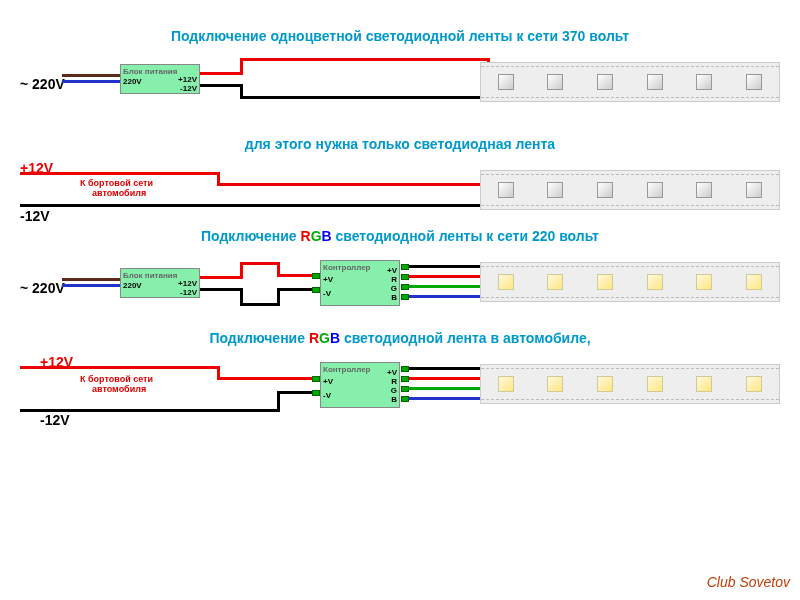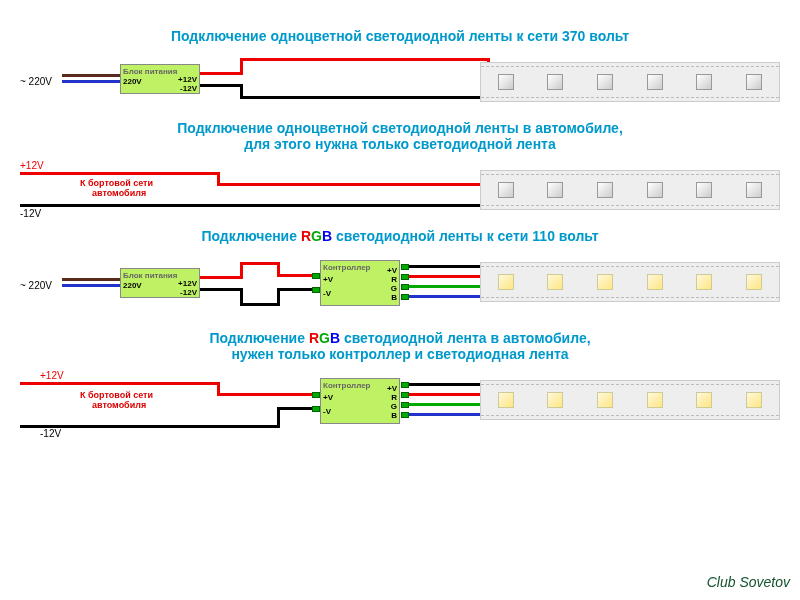--- a/index.html
+++ b/index.html
@@ -2,40 +2,40 @@
 <html><head>
 <meta charset="utf-8">
 <style>
 body{margin:0;padding:20px;font-family:Arial,sans-serif;background:#fff;width:800px;box-sizing:border-box}
 .title{font-size:14px;font-weight:bold;text-align:center;margin:8px 0}
 .title .blue{color:#0099cc}
 .title .r{color:#e00}
 .title .g{color:#0a0}
 .title .b{color:#00e}
 .diagram{position:relative;height:60px;margin:5px 0}
-.label{position:absolute;font-size:10px;font-weight:normal}
-.box{position:absolute;border:1px solid #888;background:#bef264;font-size:8px;padding:2px;box-sizing:border-box}
+.label{position:absolute;font-size:14px;font-weight:bold}
+.box{position:absolute;border:1px solid #888;background:#86efac;font-size:8px;padding:2px;box-sizing:border-box}
 .box-title{font-size:8px;font-weight:bold;color:#666}
 .box-val{font-size:8px;font-weight:bold}
 .wire{position:absolute;height:3px}
 .wire-v{position:absolute;width:3px}
 .red{background:#e00;color:#e00}
 .black{background:#000;color:#000}
 .blue-w{background:#2233cc}
 .brown{background:#5a2a1a}
 .green{background:#0a0}
 .ledstrip{position:absolute;right:0;top:10px;height:40px;background:#eee;display:flex;align-items:center;justify-content:space-around;border:1px solid #ccc;box-sizing:border-box}
 .ledstrip::before,.ledstrip::after{content:"";position:absolute;left:0;right:0;border-top:1px dashed #bbb}
 .ledstrip::before{top:3px}
 .ledstrip::after{bottom:3px}
 .led{width:14px;height:14px;background:linear-gradient(135deg,#fff,#ccc);border:1px solid #999}
 .led-y{width:14px;height:14px;background:linear-gradient(135deg,#fff8dd,#ffe680);border:1px solid #cc9}
 .pin{position:absolute;width:6px;height:4px;background:#0a0;border:1px solid #060}
 .note{font-size:9px;font-weight:bold;color:#d00;position:absolute}
-.watermark{position:fixed;right:10px;bottom:10px;color:#14532d;font-size:14px;font-style:italic}
+.watermark{position:fixed;right:10px;bottom:10px;color:#c2410c;font-size:14px;font-style:italic}
 </style>
 </head>
 <body>
 
 <div class="title"><span class="blue">Подключение одноцветной светодиодной ленты к сети 370 вольт</span></div>
 <div class="diagram">
   <div class="label" style="left:0;top:24px;color:#000">~ 220V</div>
   <div class="wire brown" style="left:42px;top:22px;width:60px"></div>
   <div class="wire blue-w" style="left:42px;top:28px;width:60px"></div>
   <div class="box" style="left:100px;top:12px;width:80px;height:30px">
@@ -55,40 +55,40 @@
   <div class="ledstrip" style="width:300px">
     <div class="led"></div>
       <div class="led"></div>
       <div class="led"></div>
       <div class="led"></div>
       <div class="led"></div>
       <div class="led"></div>
   </div>
 </div>
 
-<div class="title"><span class="blue">Подключение одноцветной светодиодной ленты в автомобиле,</span><br><span class="blue">для этого нужна только светодиодной лента</span></div>
+<div class="title"><br><span class="blue">для этого нужна только светодиодная лента</span></div>
 <div class="diagram">
   <div class="label red" style="left:0;top:0;background:none">+12V</div>
   <div class="wire red" style="left:0;top:12px;width:200px"></div>
   <div class="wire-v red" style="left:197px;top:12px;height:14px"></div>
   <div class="wire red" style="left:197px;top:23px;width:273px"></div>
   <div class="note" style="left:60px;top:18px"><span>К бортовой сети</span><br><span style="margin-left:12px">автомобиля</span></div>
   <div class="wire black" style="left:0;top:44px;width:470px"></div>
   <div class="label black" style="left:0;top:48px;background:none">-12V</div>
   <div class="ledstrip" style="width:300px">
     <div class="led"></div>
       <div class="led"></div>
       <div class="led"></div>
       <div class="led"></div>
       <div class="led"></div>
       <div class="led"></div>
   </div>
 </div>
 
-<div class="title"><span class="blue">Подключение </span><span class="r">R</span><span class="g">G</span><span class="b">B</span><span class="blue"> светодиодной ленты к сети 110 вольт</span></div>
+<div class="title"><span class="blue">Подключение </span><span class="r">R</span><span class="g">G</span><span class="b">B</span><span class="blue"> светодиодной ленты к сети 220 вольт</span></div>
 <div class="diagram" style="height:70px">
   <div class="label" style="left:0;top:28px;color:#000">~ 220V</div>
   <div class="wire brown" style="left:42px;top:26px;width:60px"></div>
   <div class="wire blue-w" style="left:42px;top:32px;width:60px"></div>
   <div class="box" style="left:100px;top:16px;width:80px;height:30px">
     <div class="box-title">Блок питания</div>
     <div class="box-val" style="position:absolute;left:2px;top:12px">220V</div>
     <div class="box-val" style="position:absolute;right:2px;top:10px">+12V</div>
     <div class="box-val" style="position:absolute;right:2px;top:19px">-12V</div>
   </div>
@@ -124,21 +124,21 @@
   <div class="ledstrip" style="width:300px">
     <div class="led-y"></div>
       <div class="led-y"></div>
       <div class="led-y"></div>
       <div class="led-y"></div>
       <div class="led-y"></div>
       <div class="led-y"></div>
   </div>
 </div>
 
-<div class="title"><span class="blue">Подключение </span><span class="r">R</span><span class="g">G</span><span class="b">B</span><span class="blue"> светодиодной лента в автомобиле,</span><br><span class="blue">нужен только контроллер и светодиодная лента</span></div>
+<div class="title"><span class="blue">Подключение </span><span class="r">R</span><span class="g">G</span><span class="b">B</span><span class="blue"> светодиодной лента в автомобиле,</span><br></div>
 <div class="diagram" style="height:75px">
   <div class="label red" style="left:20px;top:0;background:none">+12V</div>
   <div class="wire red" style="left:0;top:12px;width:200px"></div>
   <div class="wire-v red" style="left:197px;top:12px;height:14px"></div>
   <div class="wire red" style="left:197px;top:23px;width:100px"></div>
   <div class="note" style="left:60px;top:20px"><span>К бортовой сети</span><br><span style="margin-left:12px">автомобиля</span></div>
   <div class="wire black" style="left:0;top:55px;width:260px"></div>
   <div class="wire-v black" style="left:257px;top:37px;height:21px"></div>
   <div class="wire black" style="left:257px;top:37px;width:40px"></div>
   <div class="label black" style="left:20px;top:58px;background:none">-12V</div>

